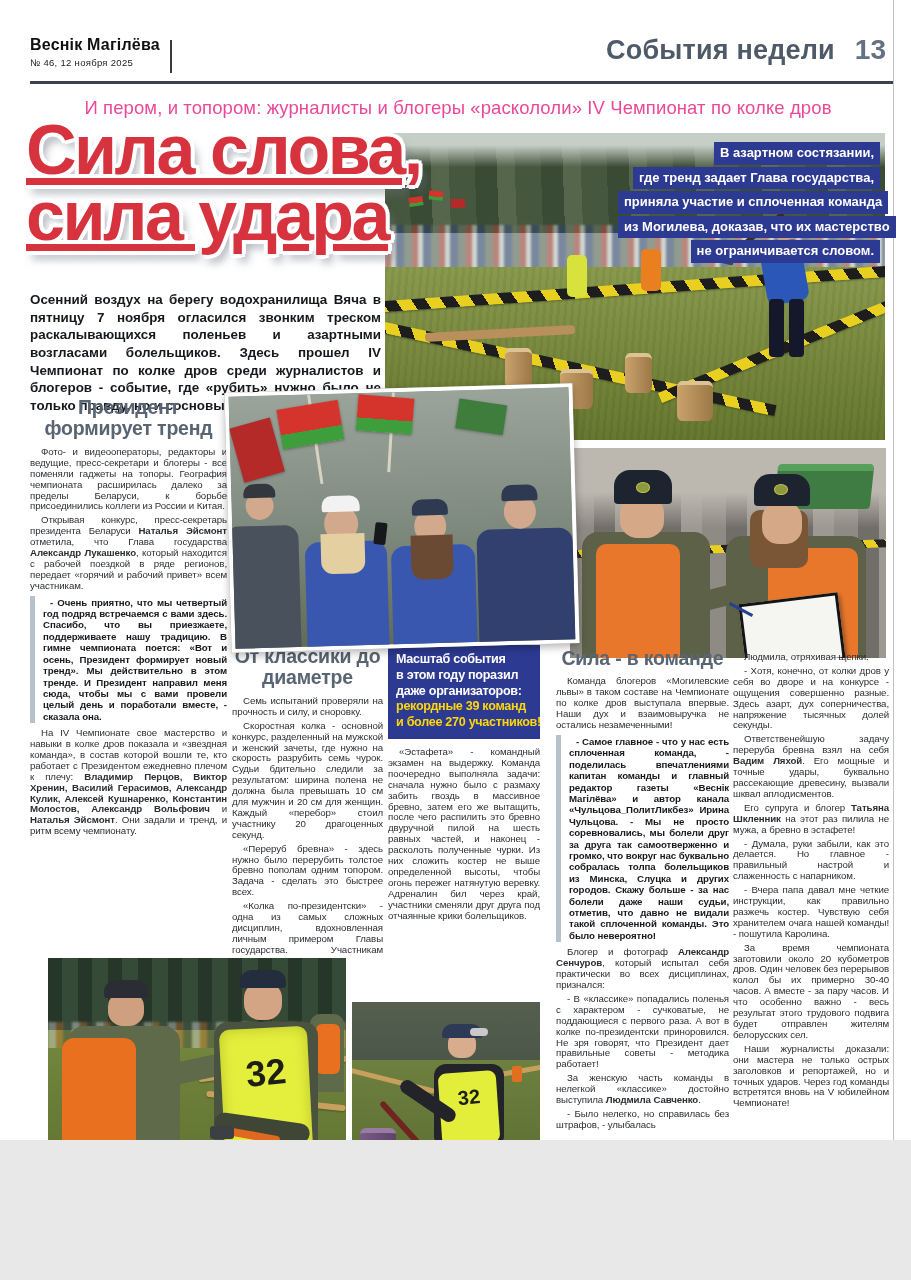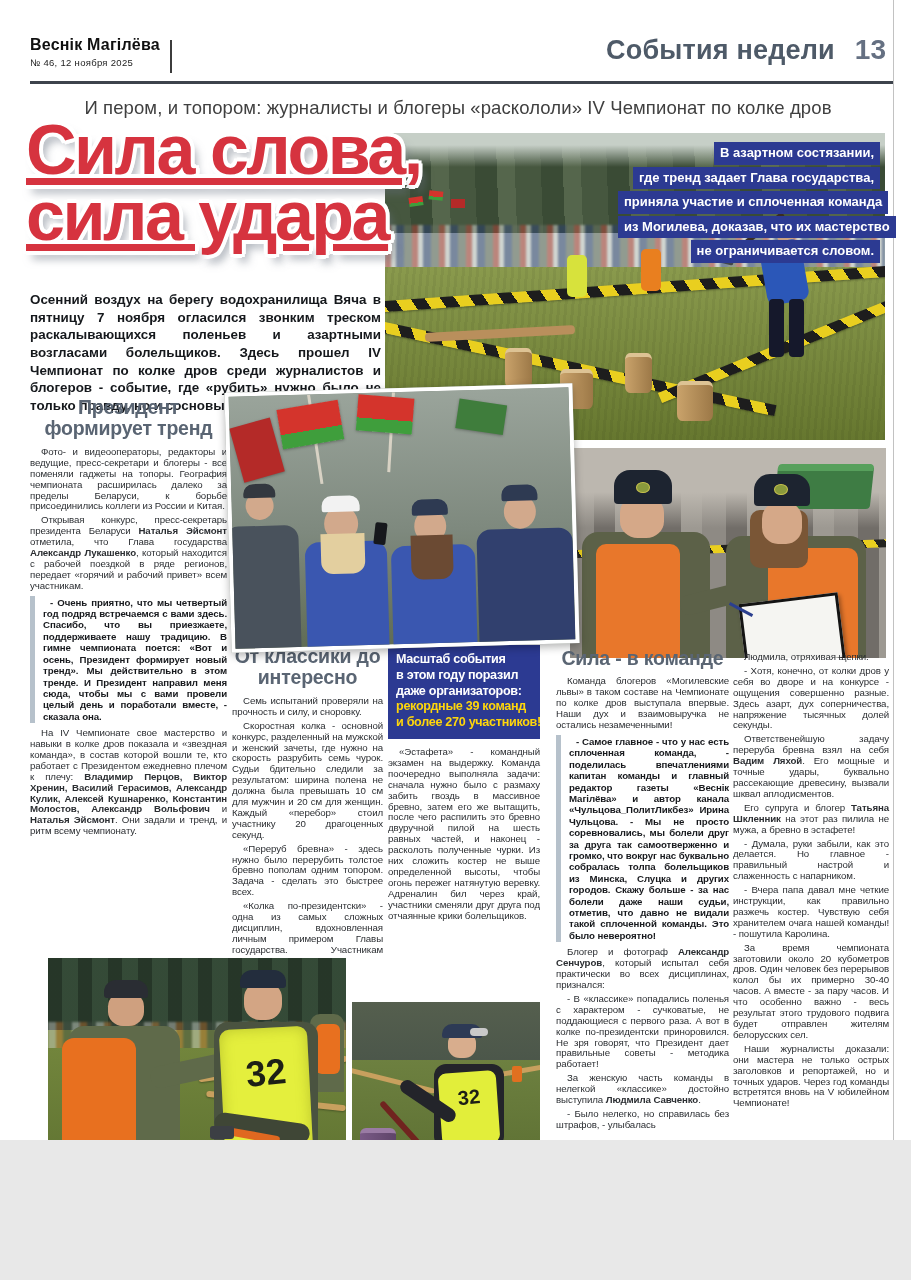--- a/index.html
+++ b/index.html
@@ -9,21 +9,21 @@
   .masthead{position:absolute;left:30px;top:36px;}
   .mast-title{font-size:16px;font-weight:bold;color:#101010;letter-spacing:.2px;}
   .mast-issue{font-size:9.5px;color:#1c1c1c;margin-top:3px;letter-spacing:.3px;}
   .mast-divider{position:absolute;left:170px;top:40px;width:2px;height:33px;background:#3c3c3c;}
   .header-right{position:absolute;right:25px;top:34px;display:flex;align-items:baseline;gap:20px;}
   .section-label{font-size:27px;font-weight:bold;color:#4e5a68;letter-spacing:.2px;}
   .page-num{font-size:28px;font-weight:bold;color:#657082;}
   .header-rule{position:absolute;left:30px;top:81px;width:863px;height:2.5px;background:#3d434c;}
   
   .kicker{position:absolute;left:30px;top:97px;width:856px;text-align:center;
-          font-size:18.5px;color:#404040;letter-spacing:.1px;}
+          font-size:18.5px;color:#ec4899;letter-spacing:.1px;}
   .headline{position:absolute;left:26px;top:118px;width:480px;z-index:6;
             font-size:70px;font-weight:bold;line-height:.94;letter-spacing:-2.5px;color:#d6333f;
             text-shadow:-3px -3px 0 #fff,3px -3px 0 #fff,-3px 3px 0 #fff,3px 3px 0 #fff,
             -4px 0 0 #fff,4px 0 0 #fff,0 -4px 0 #fff,0 4px 0 #fff,6px 8px 9px rgba(105,115,130,.55);text-decoration:underline;}
   
   .photo{position:absolute;overflow:hidden;}
   .photo *{position:absolute;}
   
   .photo-main{left:385px;top:133px;width:500px;height:307px;background:#b9c3ba;}
   .pm-trees{left:0;top:0;width:100%;height:100px;
@@ -245,21 +245,21 @@
       <div style="left:30px;top:40px;width:58px;height:58px;background:#7a5636;border-radius:10px;"></div>
       <div class="pj-face" style="left:42px;top:32px;width:40px;height:42px;"></div>
       <div class="pj-beanie" style="left:34px;top:4px;width:56px;height:32px;"></div>
       <div class="pj-badge" style="left:54px;top:14px;"></div>
       <div class="pj-board" style="left:22px;top:128px;"></div>
       <div class="pj-pen" style="left:8px;top:138px;"></div>
     </div>
   </div>
 
   <div class="col col2">
-    <div class="col-heading">От классики до интересно</div>
+    <div class="col-heading">От классики до диаметре</div>
     <div>
         <p class="para para-body"><span>Семь испытаний проверяли на прочность и силу, и сноровку.</span></p>
         <p class="para para-body"><span>Скоростная колка - основной конкурс, разделенный на мужской и женский зачеты, где нужно на скорость разрубить семь чурок. Судьи бдительно следили за результатом: ширина полена не должна была превышать 10 см для мужчин и 20 см для женщин. Каждый «перебор» стоил участнику 20 драгоценных секунд.</span></p>
         <p class="para para-body"><span>«Переруб бревна» - здесь нужно было перерубить толстое бревно пополам одним топором. Задача - сделать это быстрее всех.</span></p>
         <p class="para para-body"><span>«Колка по-президентски» - одна из самых сложных дисциплин, вдохновленная личным примером Главы государства. Участникам предстояло спра-</span></p>
       </div>
   </div>
 
   <div class="col col3">
     <div class="callout">

